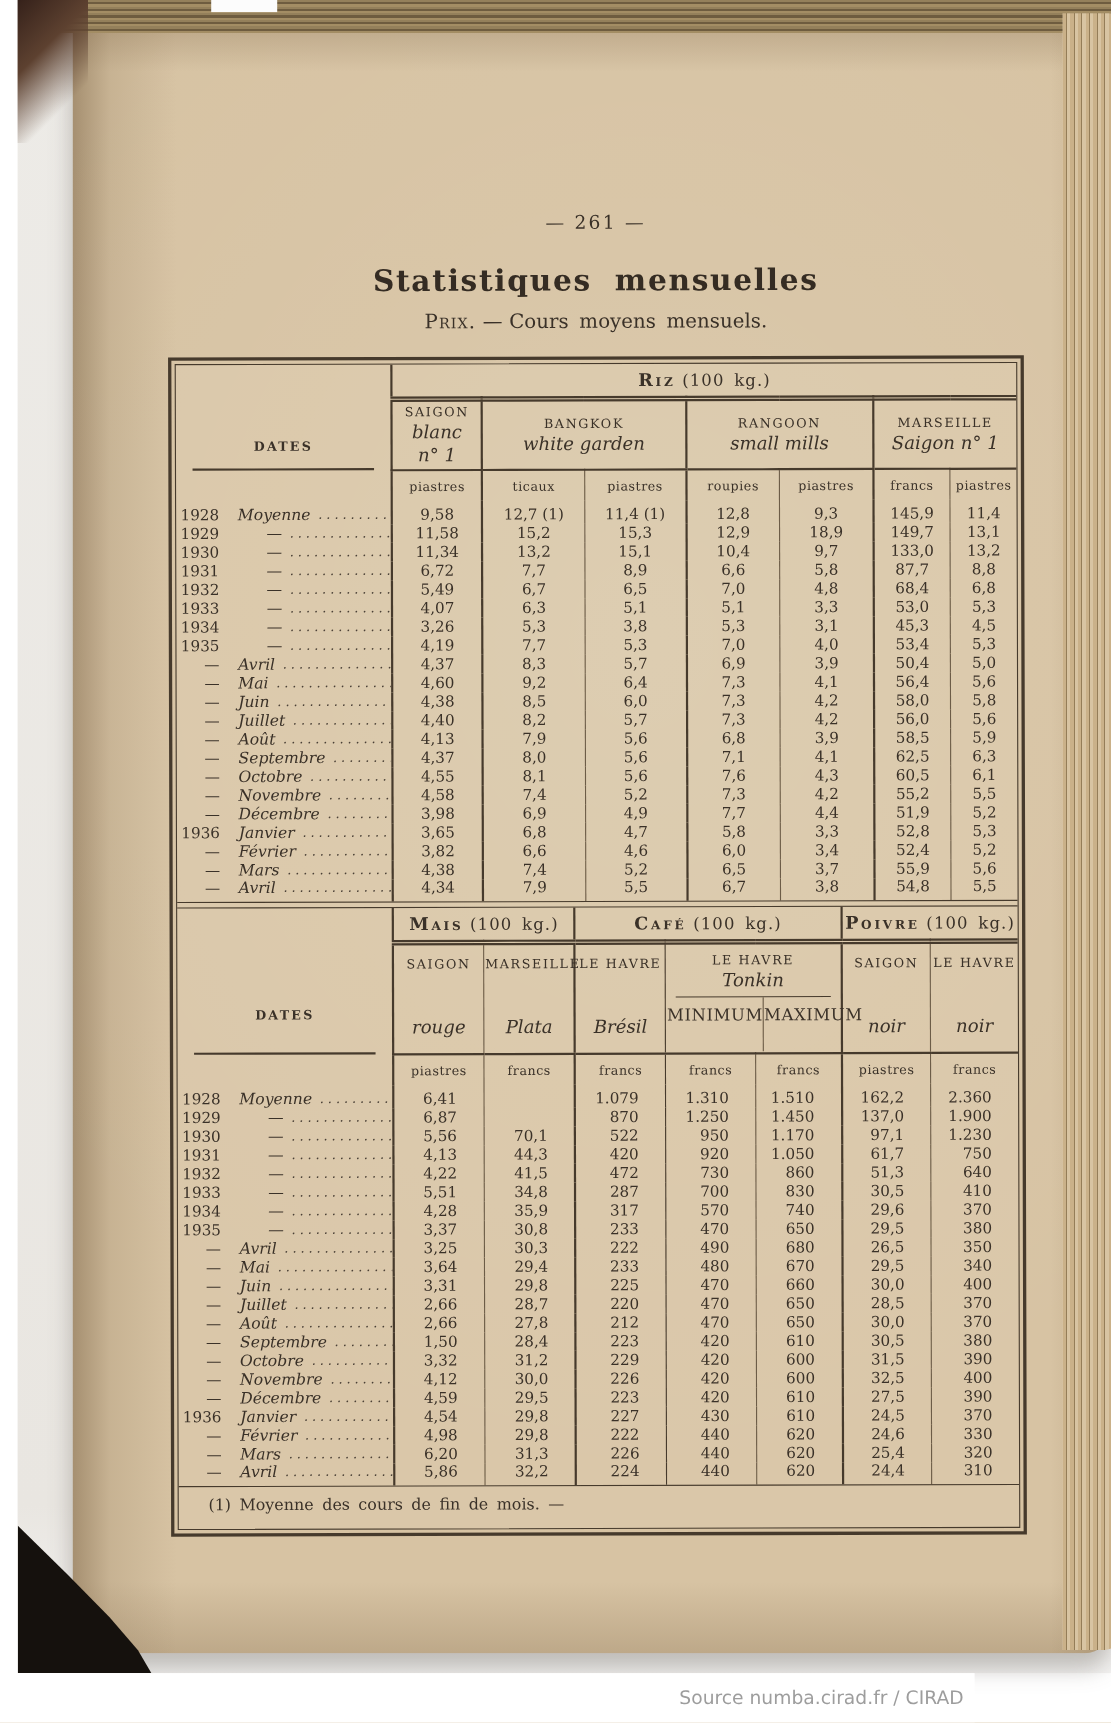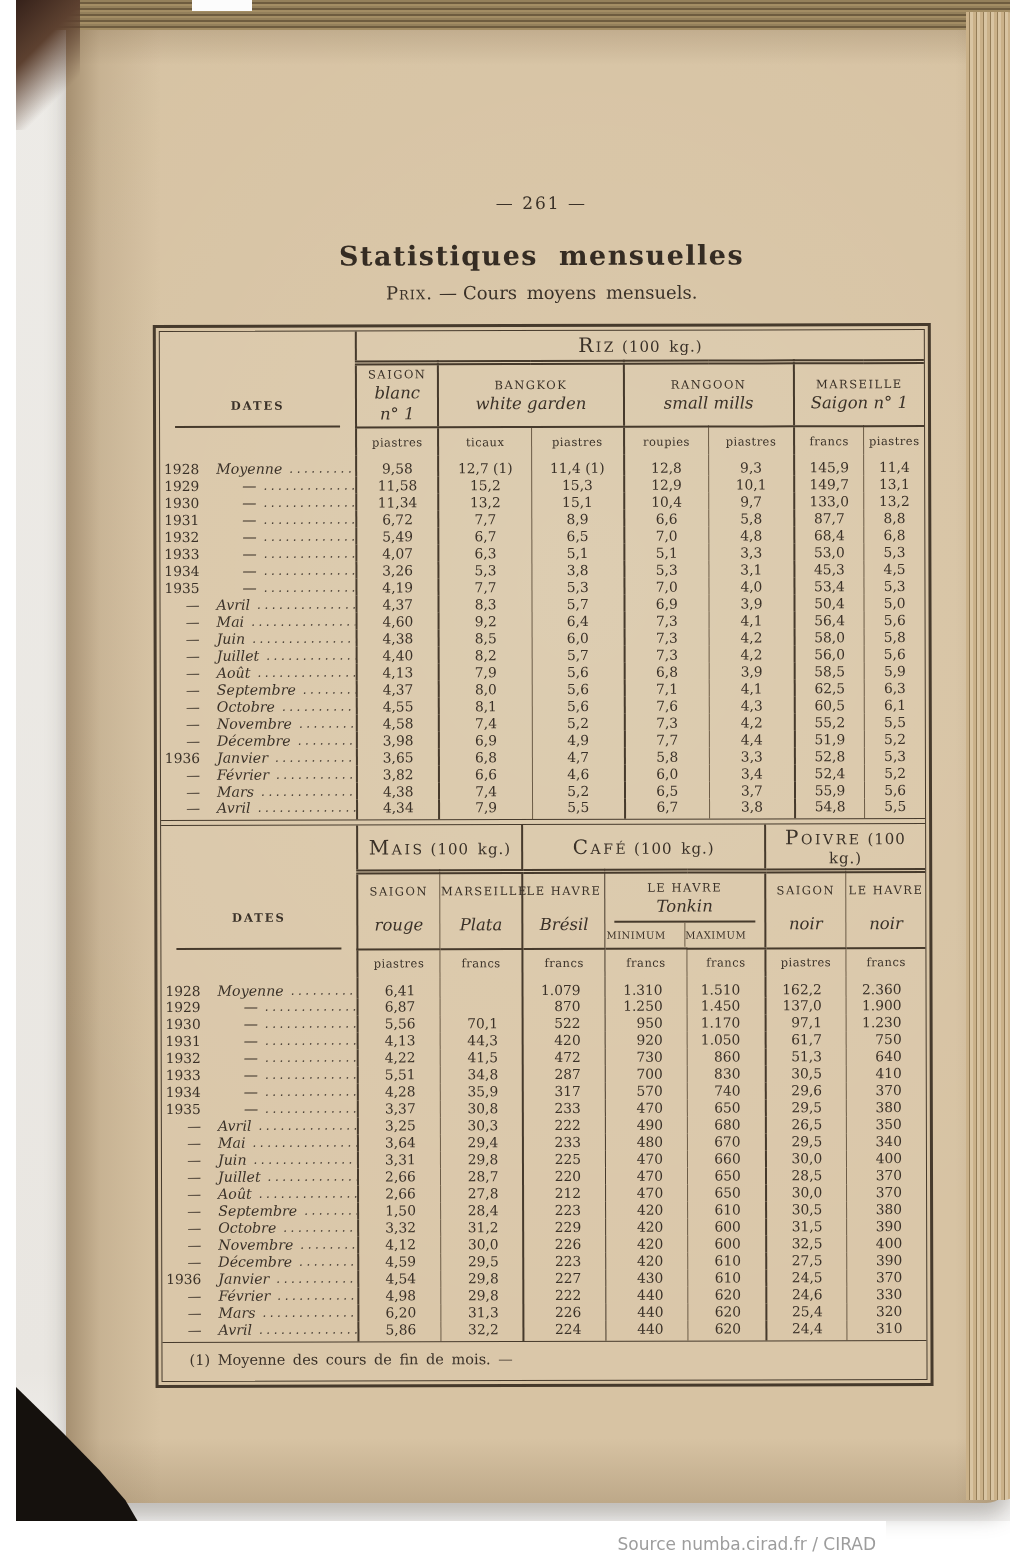--- a/index.html
+++ b/index.html
@@ -72,41 +72,41 @@
   table.tbl { width:100%; border-collapse:collapse; table-layout:fixed; color:#3a3128; }
   .bl-h { border-left:2px solid #463a2c; }
   .bl-m { border-left:1.6px solid #463a2c; }
   .bl-t { border-left:1px solid #6c5c47; }
 
   .title-row td { height:31px; vertical-align:middle; }
   .title-cell {
     text-align:center; border-bottom:5px double #463a2c; font-size:15px;
     letter-spacing:1px; word-spacing:3px;
   }
-  .sc-title { font-variant:small-caps; font-size:20px; letter-spacing:2.5px; padding-right:6px; }
+  .sc-title { font-variant:small-caps; font-size:16px; letter-spacing:2.5px; padding-right:6px;font-weight:bold; }
 
   .dates-cell { position:relative; vertical-align:top; }
   .dates-text { text-align:center; font-size:11.5px; letter-spacing:2px;font-weight:bold; }
   .t1 .dates-text, .dates-text.d1 { margin-top:52px; }
   .dates-text.d2 { margin-top:60px; }
   .dates-rule { position:absolute; left:15px; right:15px; bottom:0; height:2px; background:#463a2c; }
 
   .group-row td { border-bottom:2px solid #463a2c; vertical-align:top; }
   .group-row.g1 td { height:65px; }
   .group-row.g2 td { height:76px; }
   .gcell { display:flex; flex-direction:column; height:100%; }
   .gp { text-align:center; font-size:11.5px; letter-spacing:1.5px; margin-top:9px; }
   .gi { text-align:center; font-style:italic; font-size:16.5px; margin-top:2px; }
   .g1 .gcell { justify-content:center; }
   .g1 .gp { margin-top:0; }
   .g2 .gi.push { margin-top:auto; margin-bottom:13px; }
   .tonkin .gp { margin-top:6px; }
   .tk-rule { height:1.6px; background:#463a2c; margin:5px 8px 0; }
   .tk-sub { display:flex; margin-top:auto; }
-  .tk-sub span { flex:1; font-size:10px; letter-spacing:0.5px; padding:7px 0 6px; }
+  .tk-sub span { flex:1; font-size:15px; letter-spacing:0.5px; padding:7px 0 24px; }
   .tk-sub span + span { border-left:1px solid #6c5c47; }
 
   .units-row td { height:28px; font-size:11.5px; text-align:center; vertical-align:middle; letter-spacing:0.5px; }
 
   .data-body td { height:17px; font-size:13.8px; vertical-align:middle; padding:0; }
   .data-body tr:first-child td { padding-top:5px; }
   .data-body tr:last-child td { padding-bottom:4px; }
   .c-year { text-align:right; padding-right:5px !important; }
   .c-label { overflow:hidden; }
   .lblwrap { display:flex; align-items:baseline; overflow:hidden; padding-left:12px;font-style:italic; }
@@ -217,21 +217,21 @@
                   <td class="c-label">
                     <div class="lblwrap">
                       <span class="lbl dashlbl">—</span>
                       <span class="dots">..............................</span>
                     </div>
                   </td>
                   <td class="c-val bl-h">11,58</td>
                   <td class="c-val bl-h">15,2</td>
                   <td class="c-val bl-t">15,3</td>
                   <td class="c-val bl-h">12,9</td>
-                  <td class="c-val bl-t">10,1</td>
+                  <td class="c-val bl-t">18,9</td>
                   <td class="c-val bl-h">149,7</td>
                   <td class="c-val bl-t">13,1</td>
                 </tr>
                 <tr>
                   <td class="c-year">1930</td>
                   <td class="c-label">
                     <div class="lblwrap">
                       <span class="lbl dashlbl">—</span>
                       <span class="dots">..............................</span>
                     </div>

